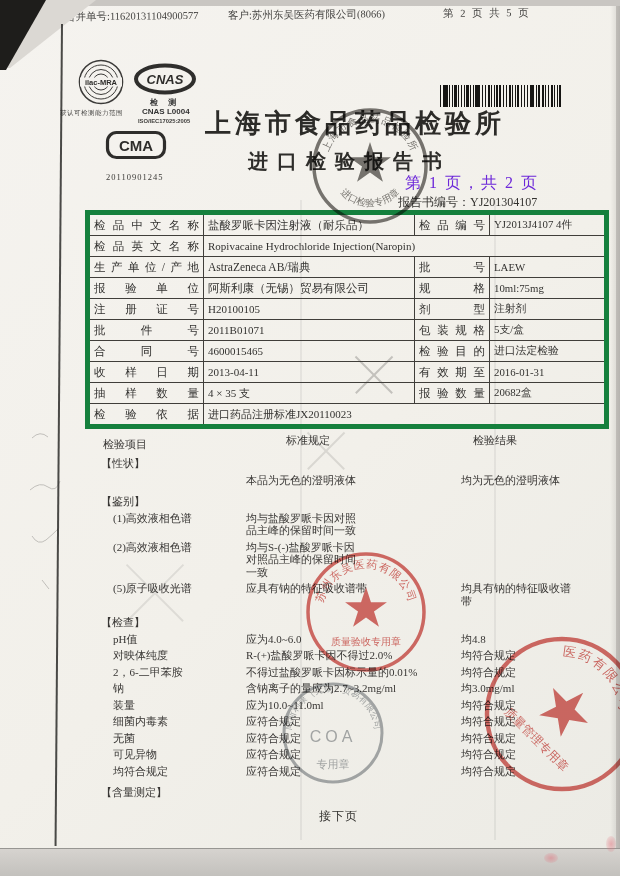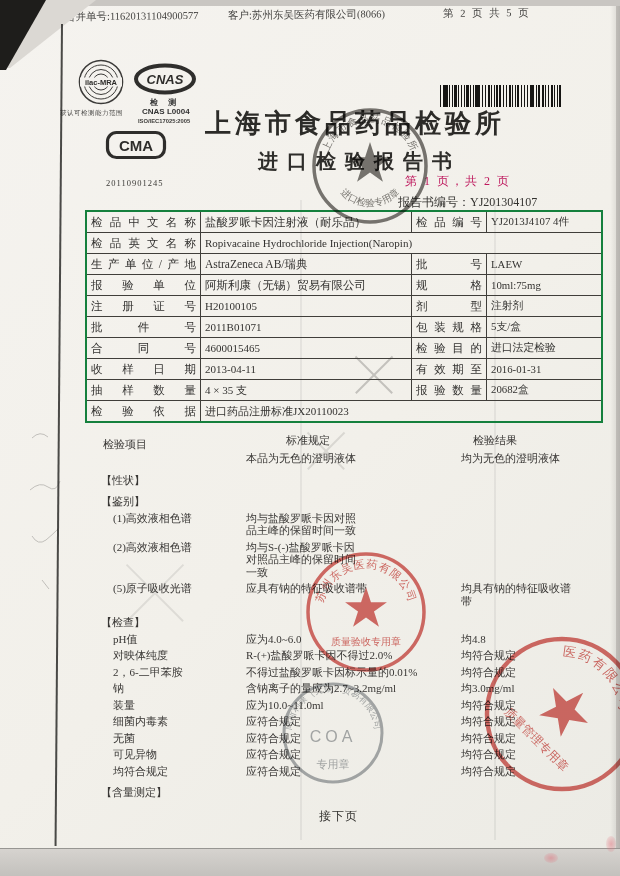--- a/index.html
+++ b/index.html
@@ -18,29 +18,29 @@
   .cmanum{font-size:8.5px;letter-spacing:1px;color:#3a3936;}
   
   .barcode{position:absolute;left:440px;top:85px;width:122px;height:22px;
     background:
       repeating-linear-gradient(90deg,#161513 0 1.5px,transparent 1.5px 3px),
       repeating-linear-gradient(90deg,#161513 0 1px,transparent 1px 7px),
       repeating-linear-gradient(90deg,transparent 0 4px,#161513 4px 5.5px,transparent 5.5px 11px);}
   
   .torg{position:absolute;left:205px;top:106px;width:320px;font-family:"Liberation Sans","DejaVu Sans",sans-serif;
         font-weight:bold;font-size:26px;letter-spacing:4px;color:#2c2b28;white-space:nowrap;}
-  .tdoc{position:absolute;left:258px;top:148px;font-family:"Liberation Sans","DejaVu Sans",sans-serif;
+  .tdoc{position:absolute;left:248px;top:148px;font-family:"Liberation Sans","DejaVu Sans",sans-serif;
         font-weight:bold;font-size:20px;letter-spacing:9px;color:#2e2d2a;white-space:nowrap;}
-  .tpage{position:absolute;left:405px;top:173px;font-size:12px;letter-spacing:2px;color:#be185d;}
+  .tpage{position:absolute;left:405px;top:173px;font-size:16px;letter-spacing:2px;color:#6d28d9;}
   .trep{position:absolute;left:398px;top:194px;font-size:12px;color:#33322f;}
   
   table.info{position:absolute;left:85px;top:210px;width:479px;border-collapse:collapse;table-layout:fixed;
              font-size:11.5px;color:#333230;}
   table.info td{border:1px solid #403e3a;height:20px;padding:0 4px;overflow:hidden;white-space:nowrap;}
-  table.info{border:2px solid #15803d;}
+  table.info{border:5px solid #15803d;}
   td.c1{width:105px;} td.c2{width:202px;} td.c3{width:66px;} td.c4{width:106px;font-size:10.8px;}
   .j{display:block;text-align:justify;text-align-last:justify;}
   .valtxt{font-size:11px;}
   
   .results{position:absolute;left:101px;top:434px;width:505px;font-size:11px;line-height:12.5px;color:#383634;}
   .rhead{position:relative;height:14px;}
   .rhead span{position:absolute;white-space:nowrap;}
   .rrow{display:grid;grid-template-columns:135px 205px 140px;column-gap:10px;margin-top:4px;}
   .rrow.sec{margin-top:9px;}
   .rrow .it{padding-left:0;}
@@ -101,21 +101,21 @@
     <text x="32" y="22" text-anchor="middle" font-size="13" font-weight="bold" font-style="italic" fill="#2f2e2c" font-family="Liberation Sans, sans-serif">CNAS</text>
   </svg>
   <div class="abs cnastxt" style="left:150px;top:97px;letter-spacing:4px;">检  测</div>
   <div class="abs cnastxt" style="left:142px;top:107px;">CNAS L0004</div>
   <div class="abs cnassmall" style="left:138px;top:118px;">ISO/IEC17025:2005</div>
 
   <svg class="abs" style="left:105px;top:130px;" width="62" height="30" viewBox="0 0 62 30" xmlns="http://www.w3.org/2000/svg">
     <rect x="2.5" y="2.5" width="57" height="25" rx="9" fill="none" stroke="#2e2d2b" stroke-width="3.2"></rect>
     <text x="31" y="21" text-anchor="middle" font-size="15" font-weight="bold" fill="#2e2d2b" font-family="Liberation Sans, sans-serif">CMA</text>
   </svg>
-  <div class="abs cmanum" style="left:106px;top:178px;">20110901245</div>
+  <div class="abs cmanum" style="left:106px;top:172px;">20110901245</div>
 
   <div class="barcode"></div>
 
   <div class="torg">上海市食品药品检验所</div>
   <div class="tdoc">进口检验报告书</div>
   <div class="tpage">第 1 页，共 2 页</div>
   <div class="trep"><span>报告书编号：</span><span>YJ201304107</span></div>
 
   <table class="info">
     <tbody>
@@ -214,29 +214,29 @@
   </tbody>
     </table>
 
   <div class="results">
     <div class="rhead">
       <span style="left:2px;top:4px;">检验项目</span>
       <span style="left:185px;top:0;">标准规定</span>
       <span style="left:372px;top:0;">检验结果</span>
     </div>
 
+    <div class="rrow sec">
+        <span class="it">【性状】</span>
+        <span></span>
+        <span class="rs"></span>
+      </div>
     <div class="rrow">
         <span class="it"></span>
         <span>本品为无色的澄明液体</span>
         <span class="rs">均为无色的澄明液体</span>
-      </div>
-    <div class="rrow sec">
-        <span class="it">【性状】</span>
-        <span></span>
-        <span class="rs"></span>
       </div>
     <div class="rrow sec">
         <span class="it">【鉴别】</span>
         <span></span>
         <span class="rs"></span>
       </div>
     <div class="rrow ind">
         <span class="it">(1)高效液相色谱</span>
         <span class="rs">均与盐酸罗哌卡因对照品主峰的保留时间一致</span>
       </div>

